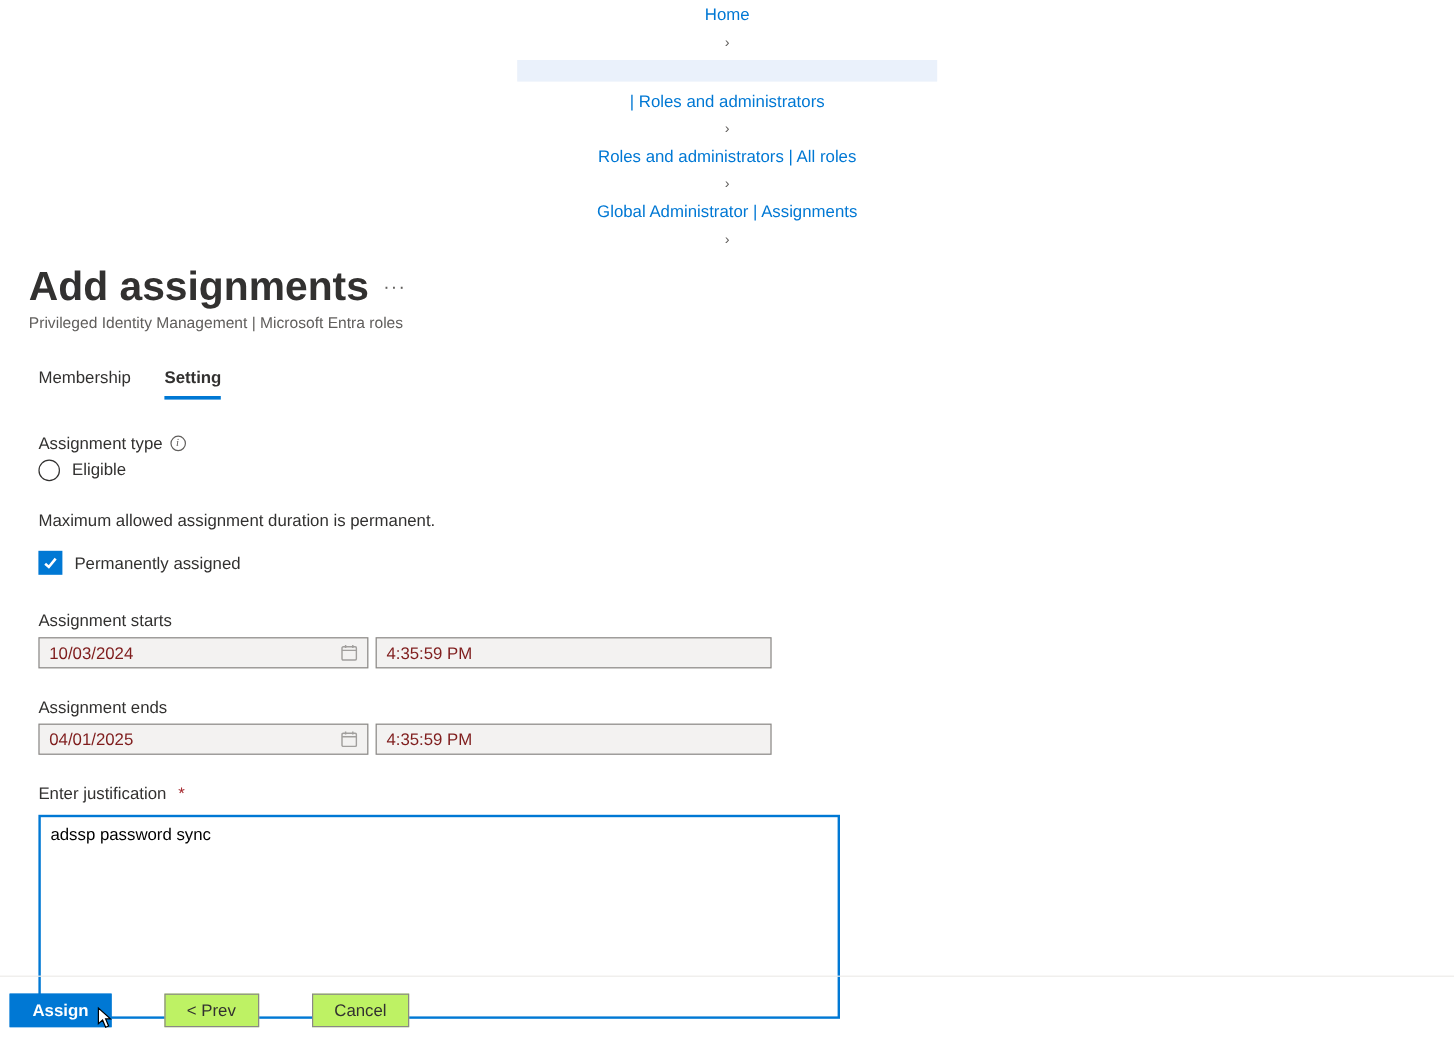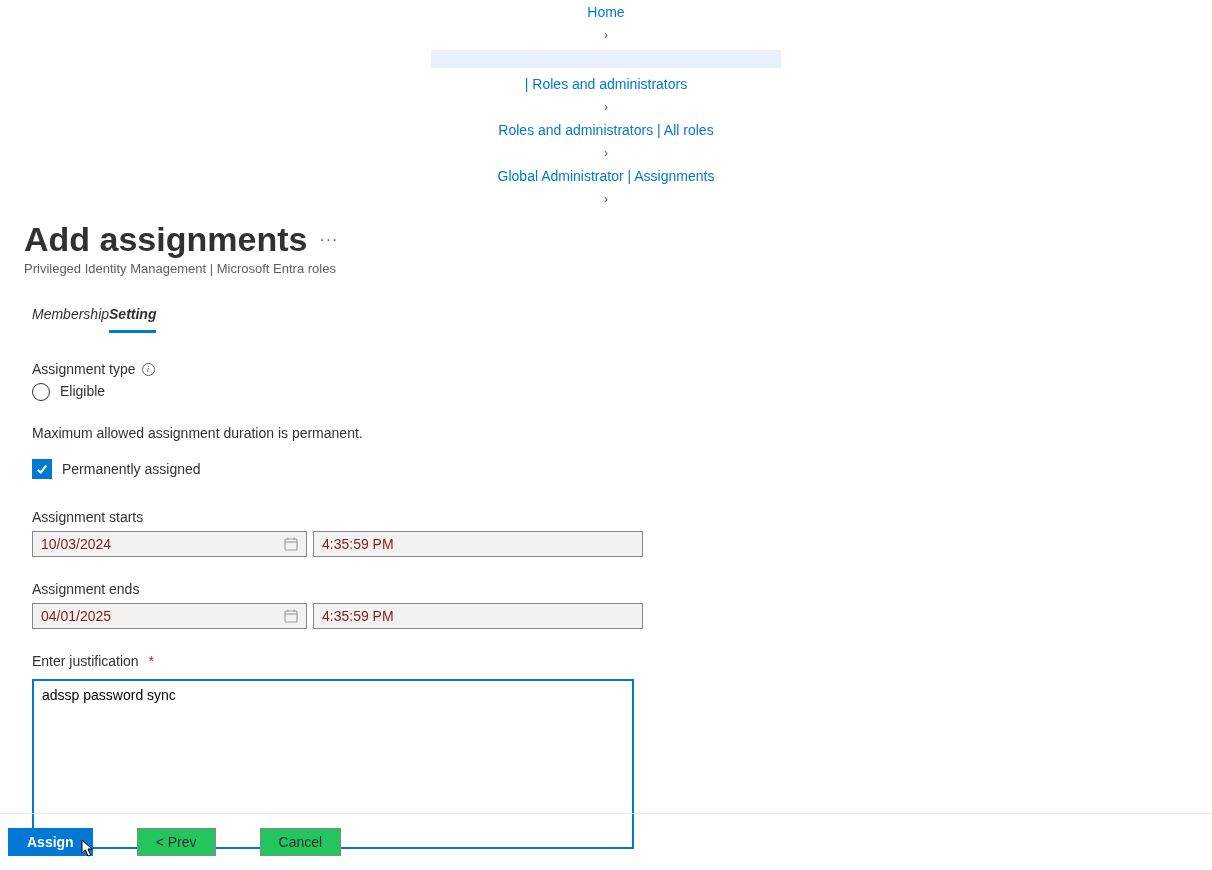--- a/index.html
+++ b/index.html
@@ -53,22 +53,22 @@
       letter-spacing: 1px;
     }
     .subtitle {
       padding: 2px 24px 16px 24px;
       color: #605e5c;
       font-size: 13px;
     }
     .tabs {
       display: flex;
       padding: 8px 24px 0 32px;
+      gap: 28px;
       border-bottom: none;
-      font-style: italic;
     }
     .tab {
       padding: 6px 0 8px 0;
       cursor: pointer;
       color: #323130;
       font-size: 14px;
     }
     .tab.active {
       font-weight: 600;
       border-bottom: 3px solid #0078d4;
@@ -147,21 +147,21 @@
     }
     .date-input { width: 275px; position: relative; justify-content: space-between; }
     .time-input { width: 330px; }
     .cal-icon {
       width: 14px; height: 14px;
     }
     .cal-icon rect { fill: none; stroke: #a19f9d; stroke-width: 1.2; }
     .cal-icon line { stroke: #a19f9d; stroke-width: 1.2; }
     .req { color: #a4262c; margin-left: 4px; }
     textarea.justification {
-      width: 602px; height: 170px;
+      width: 668px; height: 170px;
       border: 2px solid #0078d4;
       padding: 6px 8px;
       font-family: inherit;
       font-size: 14px;
       resize: none;
       outline: none;
       margin-top: 4px;
     }
     .footer {
       position: absolute;
@@ -170,21 +170,21 @@
       padding: 14px 8px;
       display: flex; gap: 44px; align-items: flex-start;
     }
     .btn {
       height: 28px;
       padding: 0 18px;
       font-size: 14px;
       font-family: inherit;
       cursor: pointer;
       border: 1px solid #8a8886;
-      background: #22c55e;
+      background: #bef264;
       color: #323130;
     }
     .btn.primary {
       background: #0078d4;
       border-color: #0078d4;
       color: #fff;
       font-weight: 600;
     }
     .btn-group2 { display: flex; gap: 44px; margin-left: 0; }
     .cursor {

